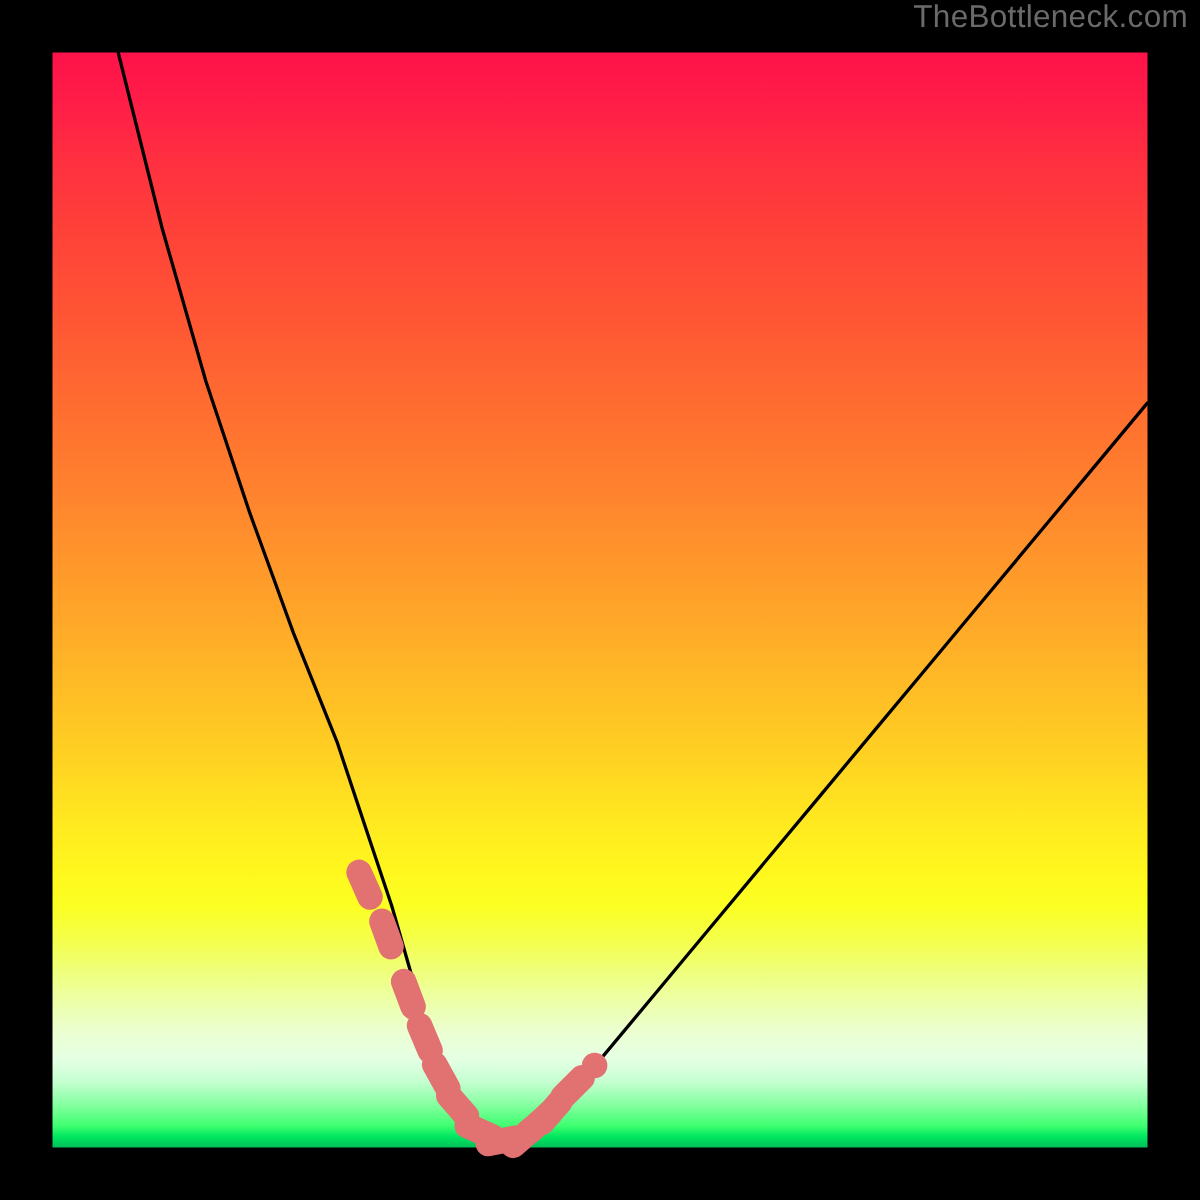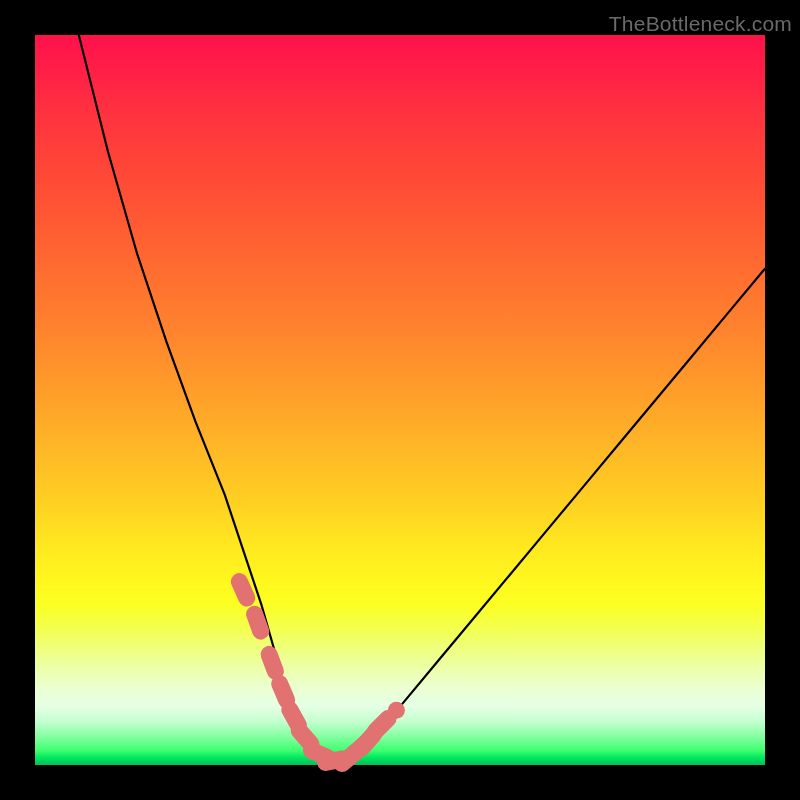--- a/index.html
+++ b/index.html
@@ -51,21 +51,21 @@
   svg.overlay {
     position: absolute;
     left: 35px;
     top: 35px;
     width: 730px;
     height: 730px;
     overflow: visible;
   }
   .watermark {
     position: absolute;
-    top: 12px;
+    top: 0;
     right: 8px;
     color: #6a6a6a;
     font-size: 21px;
     font-weight: 400;
     letter-spacing: 0.2px;
   }
 </style>
 </head>
 <body>
 

